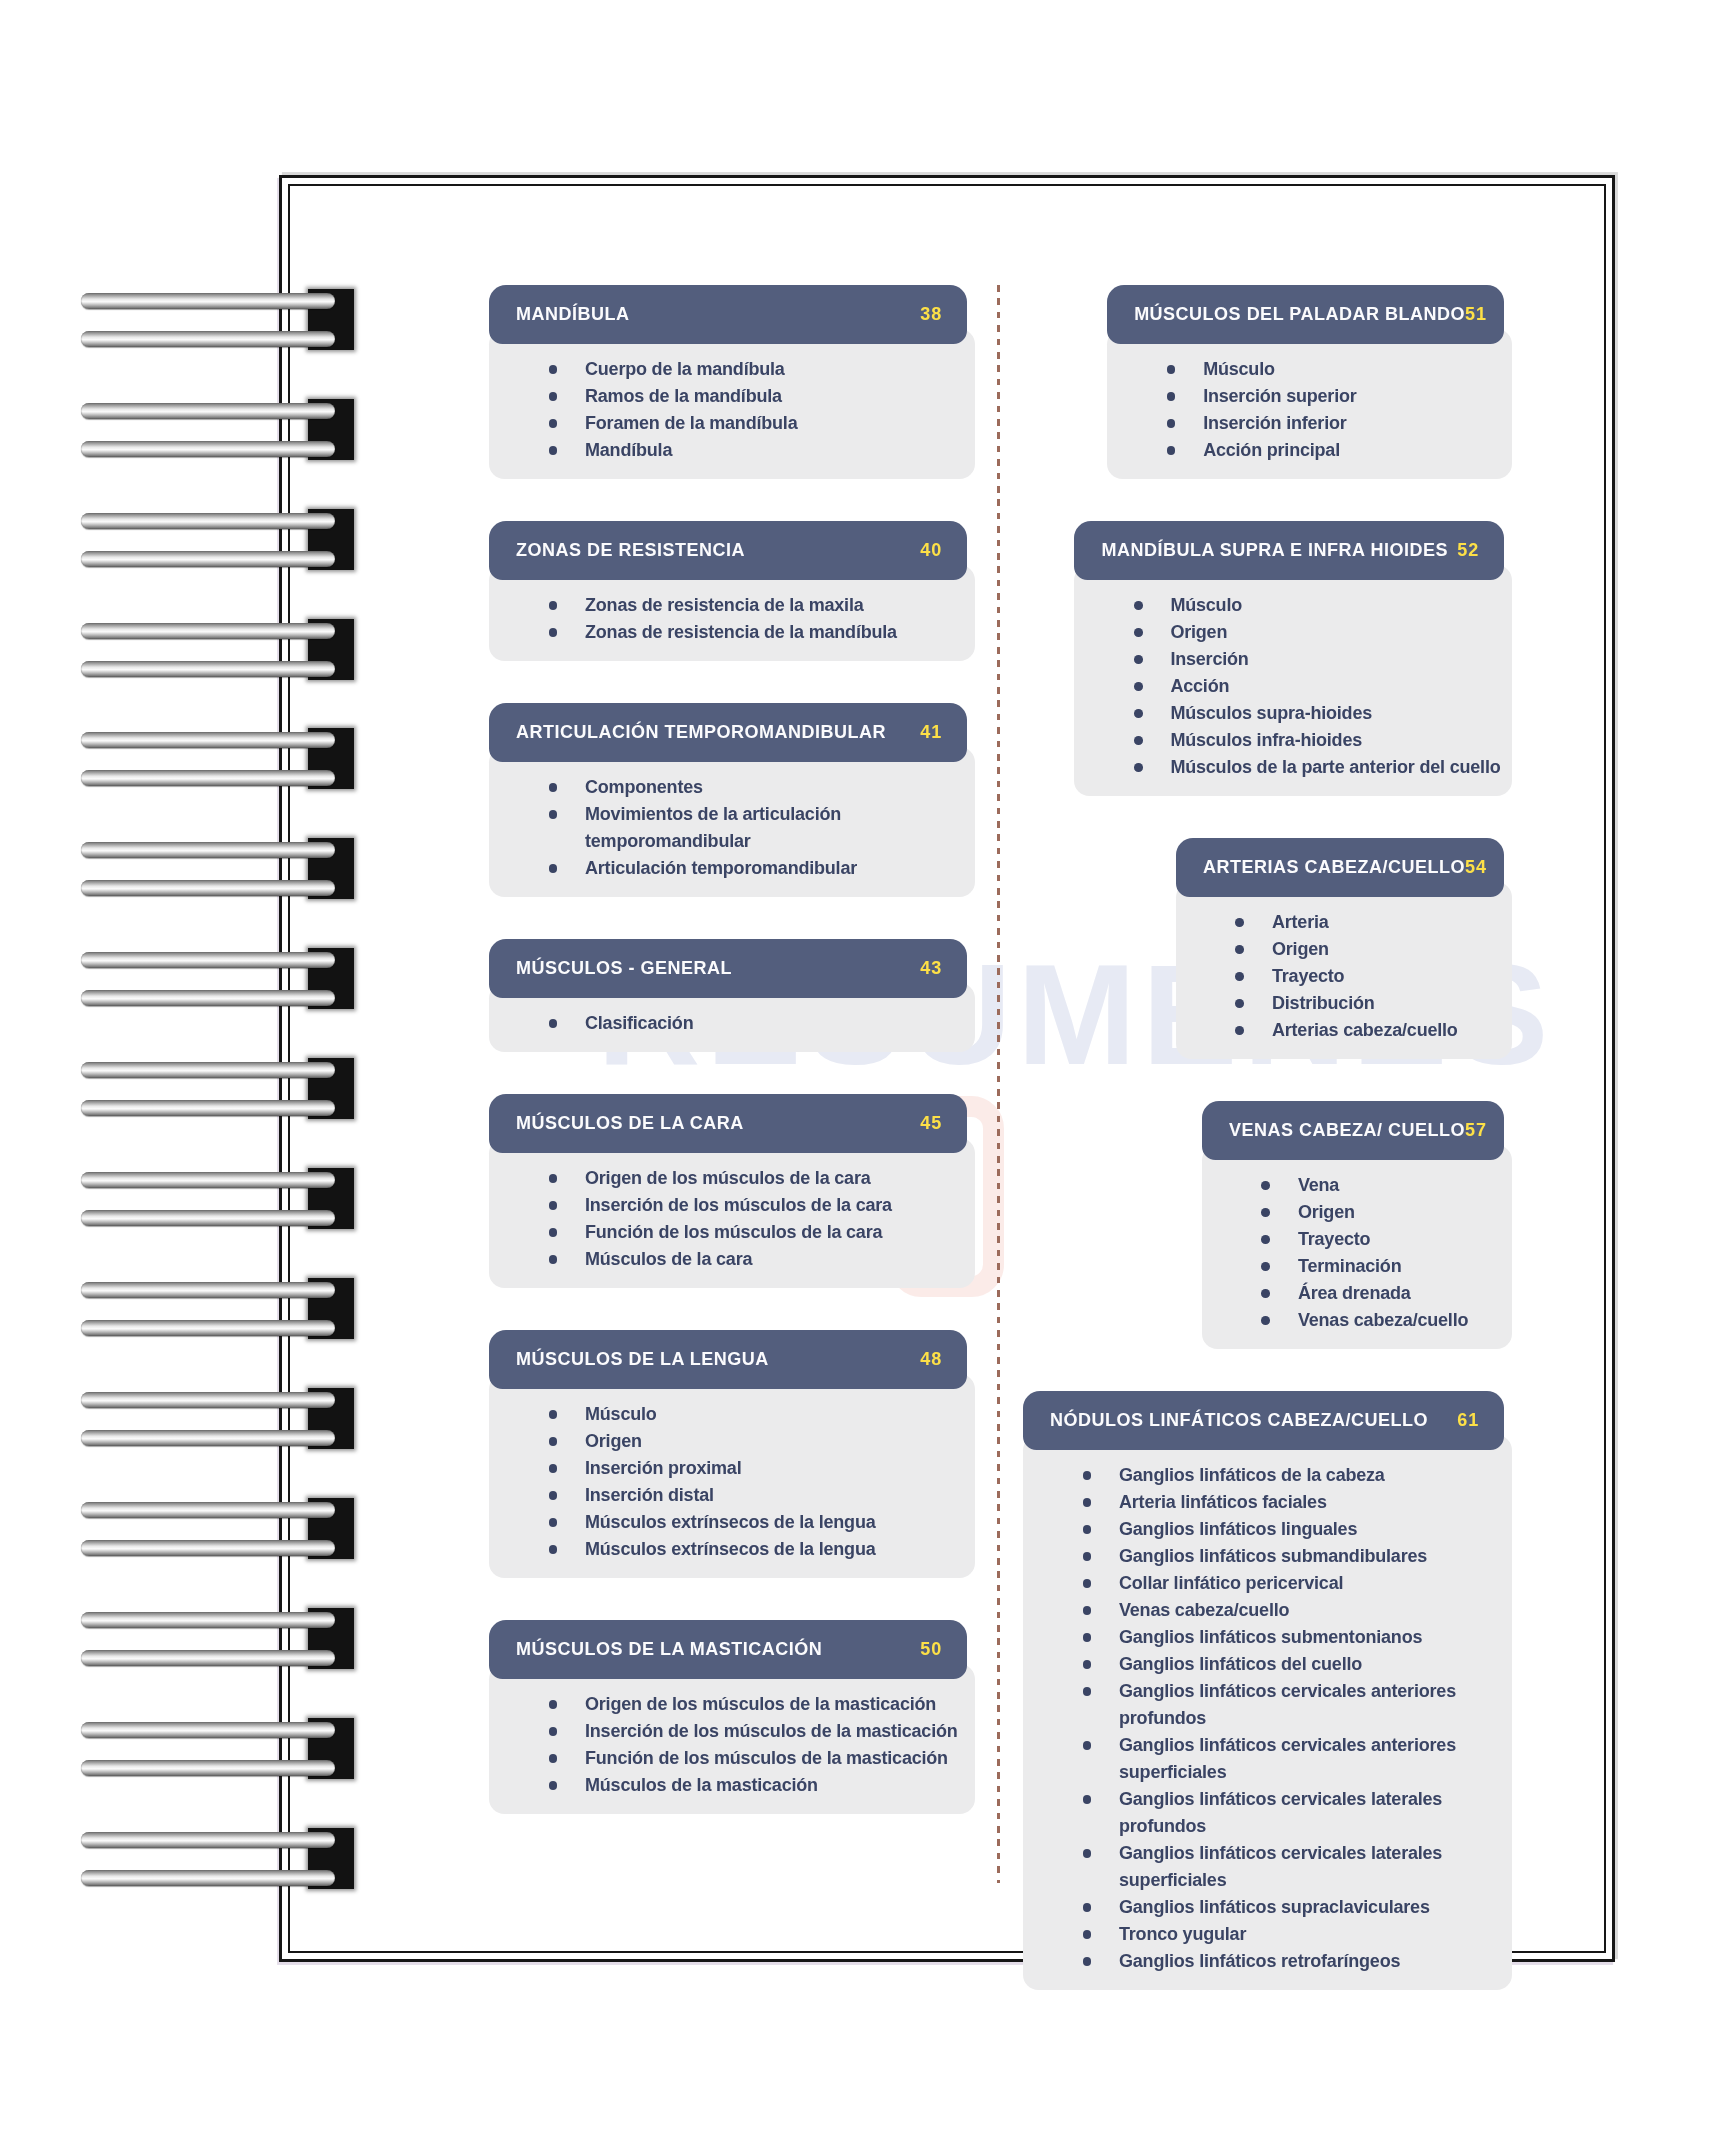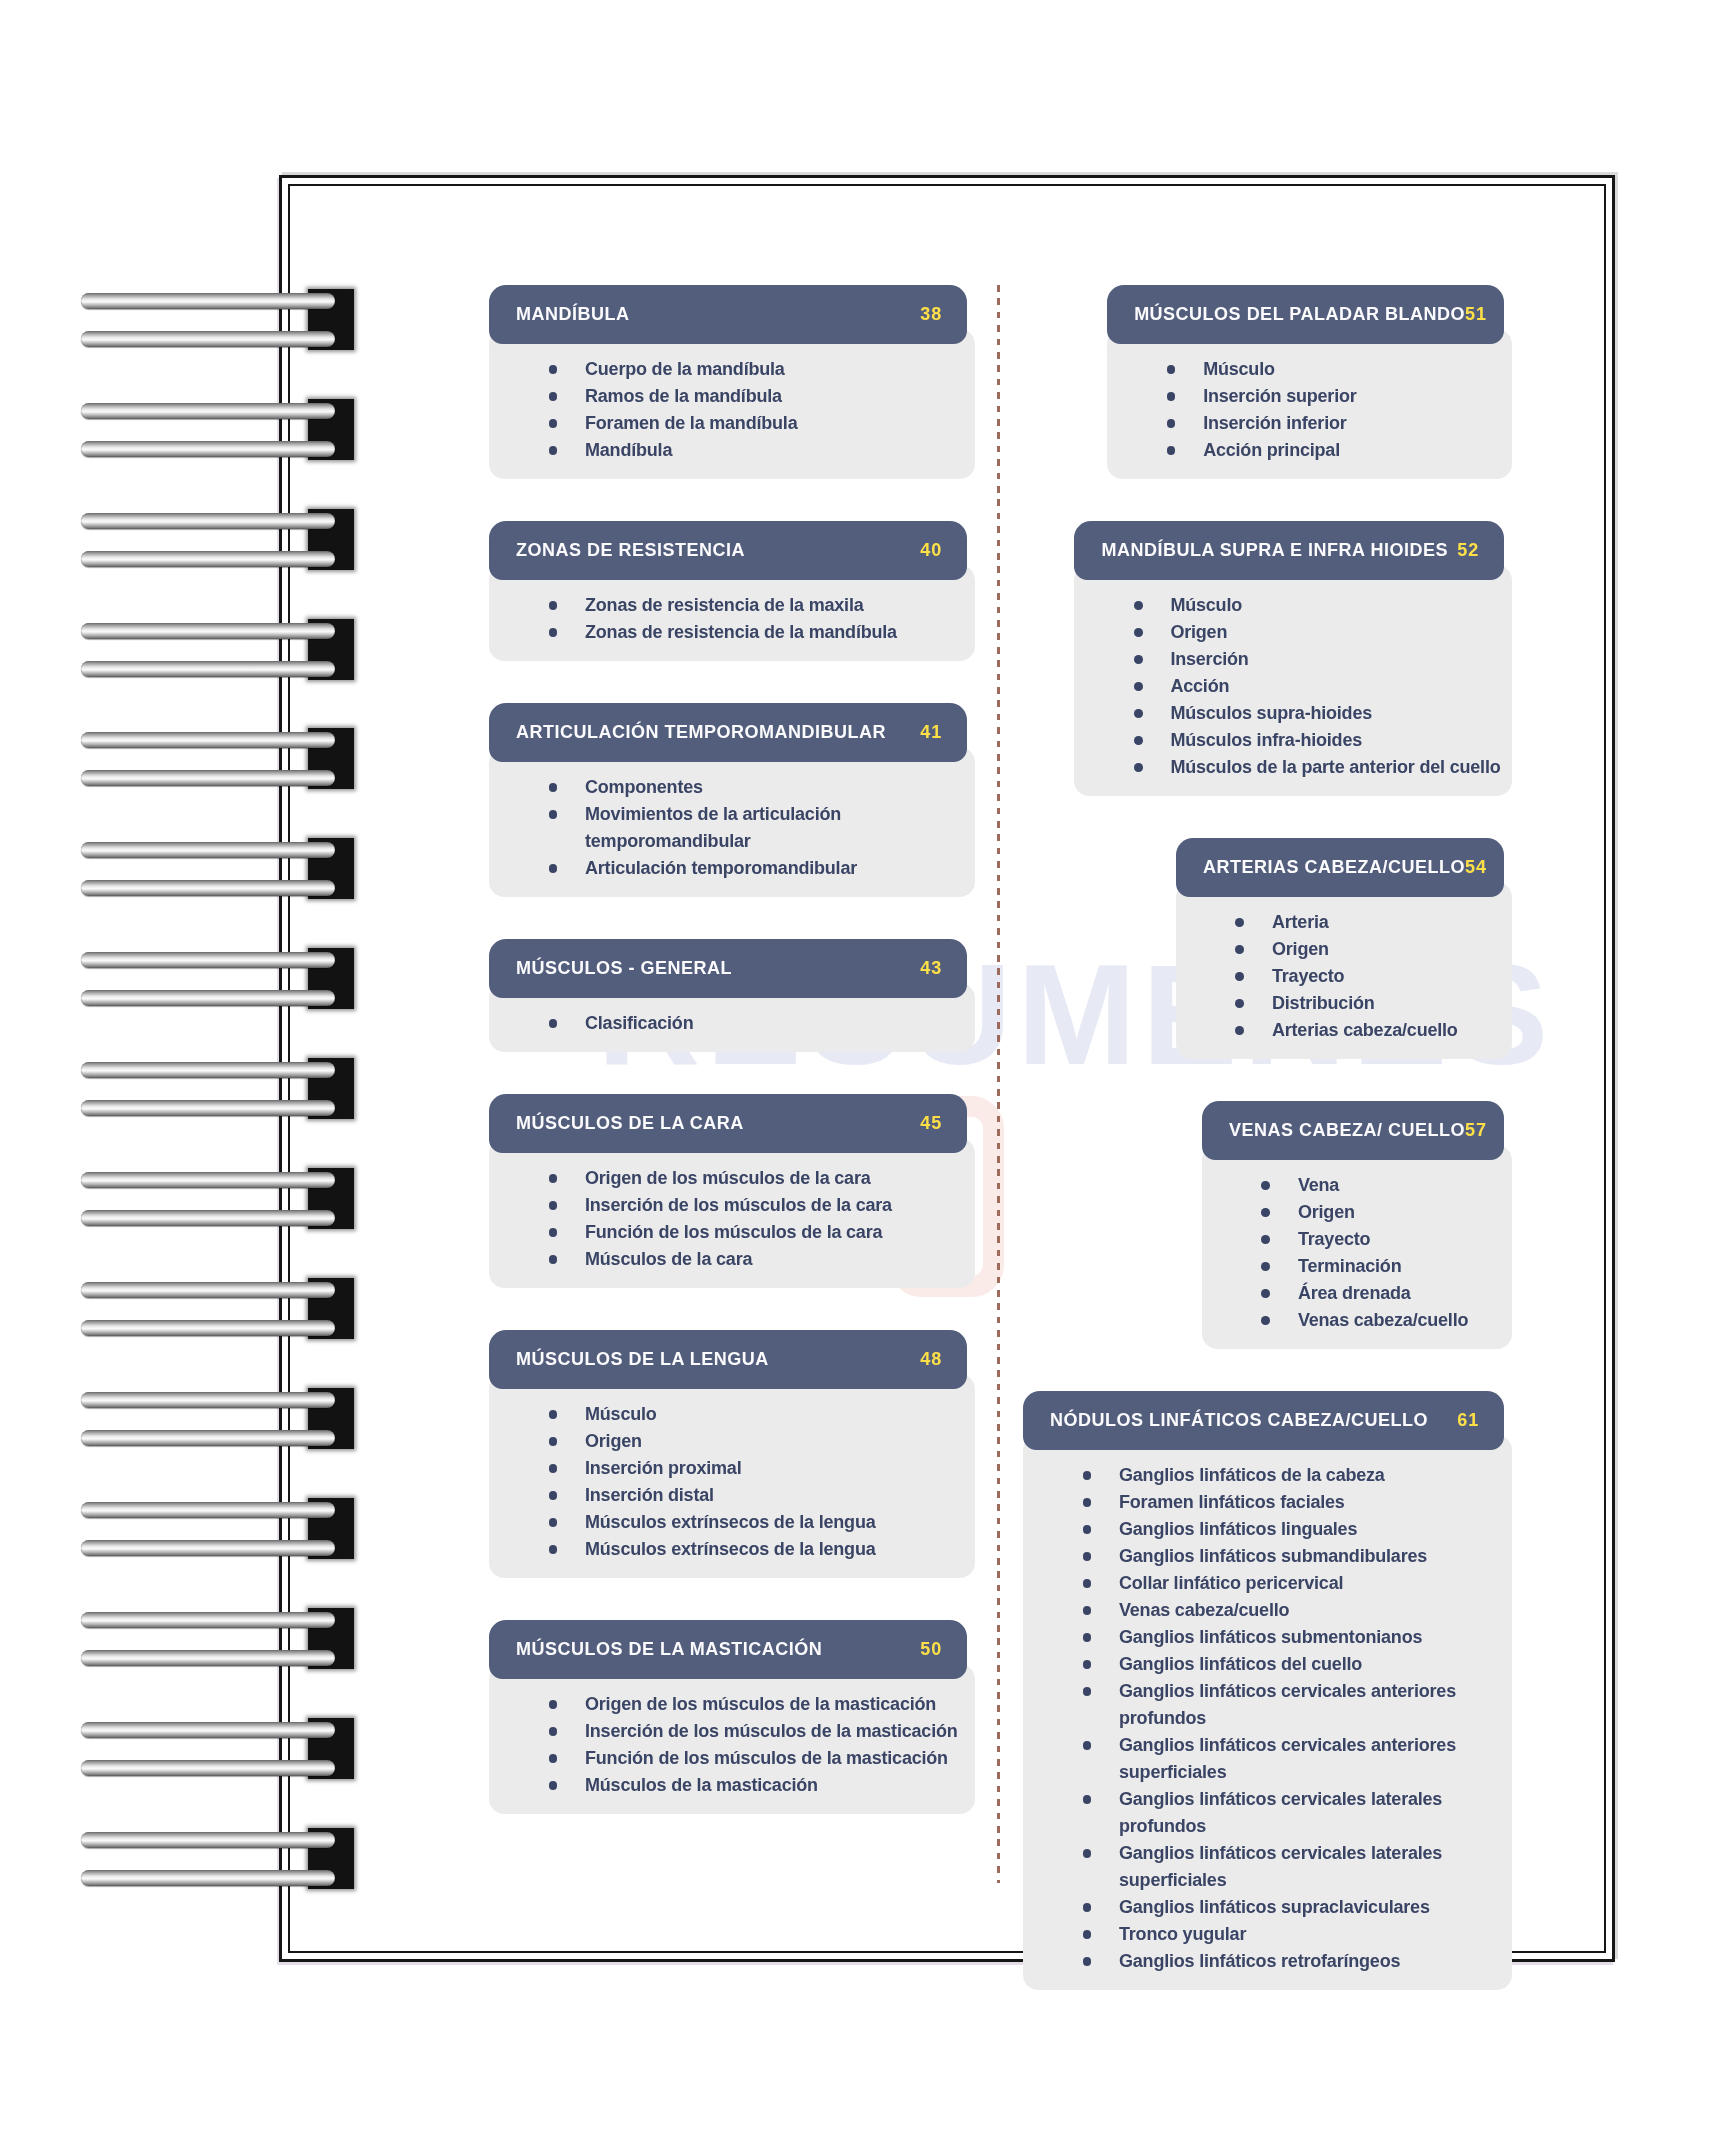--- a/index.html
+++ b/index.html
@@ -241,21 +241,21 @@
   </section>
 
   <section class="card">
     <header class="card-header">
       <span class="card-title">NÓDULOS LINFÁTICOS CABEZA/CUELLO</span>
       <span class="card-page">61</span>
     </header>
     <div class="card-body">
       <ul class="item-list">
             <li class="toc-item"><span class="dot"></span><span class="item-text">Ganglios linfáticos de la cabeza</span></li>
-            <li class="toc-item"><span class="dot"></span><span class="item-text">Foramen linfáticos faciales</span></li>
+            <li class="toc-item"><span class="dot"></span><span class="item-text">Arteria linfáticos faciales</span></li>
             <li class="toc-item"><span class="dot"></span><span class="item-text">Ganglios linfáticos linguales</span></li>
             <li class="toc-item"><span class="dot"></span><span class="item-text">Ganglios linfáticos submandibulares</span></li>
             <li class="toc-item"><span class="dot"></span><span class="item-text">Collar linfático pericervical</span></li>
             <li class="toc-item"><span class="dot"></span><span class="item-text">Venas cabeza/cuello</span></li>
             <li class="toc-item"><span class="dot"></span><span class="item-text">Ganglios linfáticos submentonianos</span></li>
             <li class="toc-item"><span class="dot"></span><span class="item-text">Ganglios linfáticos del cuello</span></li>
             <li class="toc-item"><span class="dot"></span><span class="item-text">Ganglios linfáticos cervicales anteriores profundos</span></li>
             <li class="toc-item"><span class="dot"></span><span class="item-text">Ganglios linfáticos cervicales anteriores
 superficiales</span></li>
             <li class="toc-item"><span class="dot"></span><span class="item-text">Ganglios linfáticos cervicales laterales profundos</span></li>

